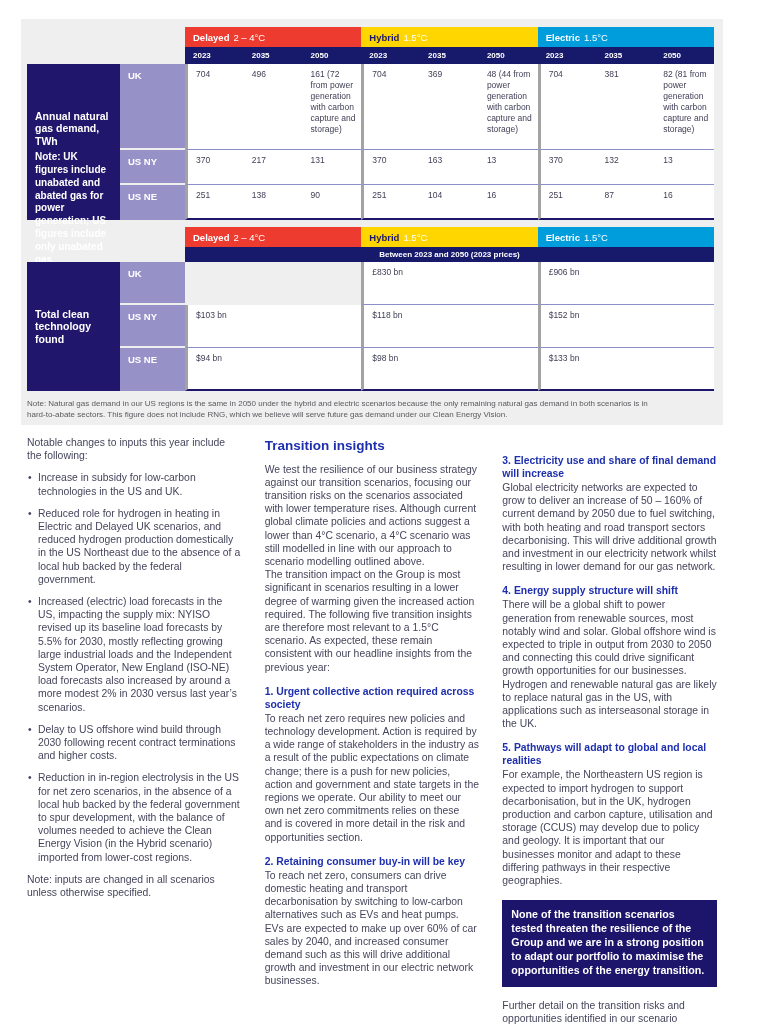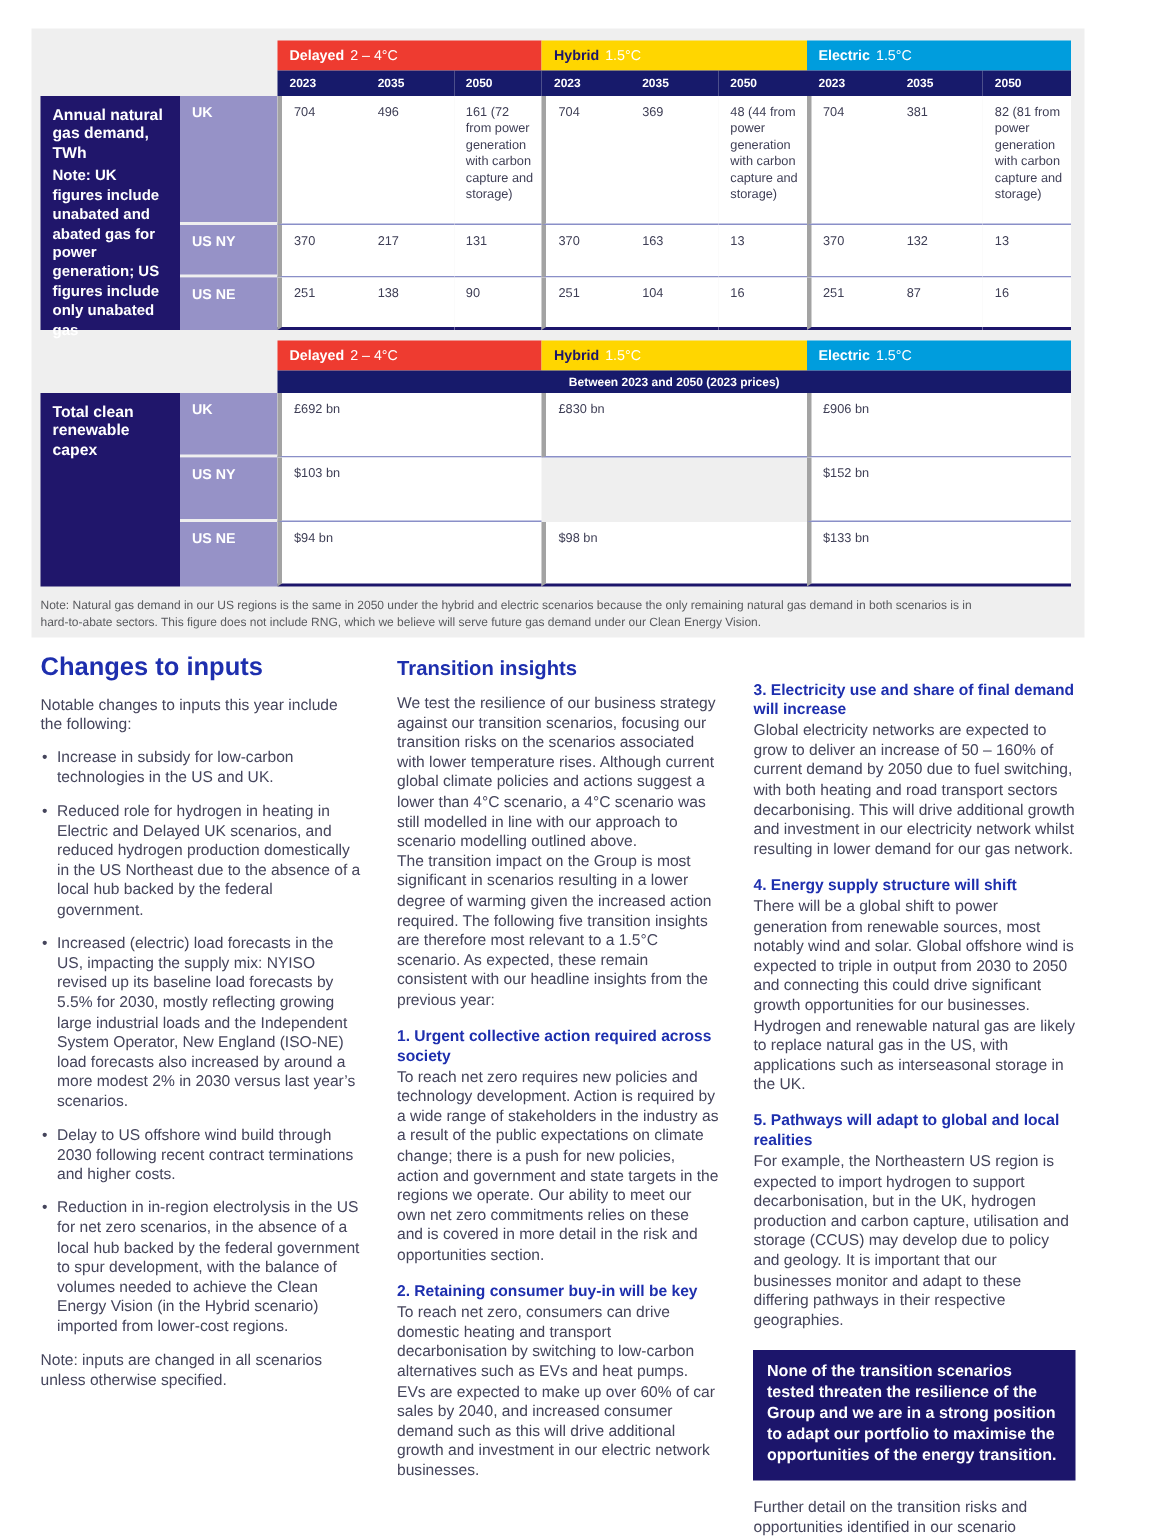--- a/index.html
+++ b/index.html
@@ -16,21 +16,21 @@
   .sc .nm { font-weight:bold; margin-right:4px; }
   .sc.de { background:#ee3b30; }
   .sc.hy { background:#ffd600; }
   .sc.hy .nm { color:#1c156b; }
   .sc.el { background:#009ddd; }
 
   .yr { grid-row:2; background:#171a6b; color:#ffffff; font-weight:bold; font-size:8px; display:flex; align-items:center; padding-left:8px; }
   .period { grid-row:2; grid-column:3 / span 3; background:#171a6b; color:#ffffff; font-weight:bold; font-size:8px; display:flex; align-items:center; justify-content:center; }
 
   .lbl { grid-column:1; grid-row:3 / span 3; background:#20166b; color:#ffffff; padding:7px 8px 0 8px; }
-  .lbl .ttl { font-weight:bold; font-size:10.5px; line-height:1.18; }
+  .lbl .ttl { font-weight:bold; font-size:10.5px; line-height:1.18;margin-top:39px; }
   .lbl .nt  { font-weight:bold; font-size:10px; line-height:1.28; margin-top:4px; }
 
   .rg { grid-column:2; background:#9692c7; color:#ffffff; font-weight:bold; font-size:9.5px; padding:6px 0 0 8px; border-bottom:2px solid #efefef; }
   .rg.last { border-bottom:none; }
 
   .c { background:#ffffff; font-size:8.5px; color:#3e3e55; line-height:1.3; padding:5px 5px 0 8px; border-bottom:1px solid #8a8fc8; }
   .c.gl { border-left:3px solid #a3a3a3; }
   .c.bn { border-bottom:2px solid #1c156b; }
 
   .tblnote { margin:8px 6px 0 6px; width:632px; font-size:8px; line-height:1.32; color:#595a5e; }
@@ -128,45 +128,44 @@
         <span class="tp">1.5°C</span>
       </div>
       <div class="sc el" style="grid-column:5">
         <span class="nm">Electric</span>
         <span class="tp">1.5°C</span>
       </div>
 
       <div class="period">Between 2023 and 2050 (2023 prices)</div>
 
       <div class="lbl">
-        <div class="ttl">Total clean renewable capex</div>
+        <div class="ttl">Total clean technology found</div>
       </div>
 
       <div class="rg" style="grid-row:3">UK</div>
-      <div class="c gl" style="grid-row:3;grid-column:3">£692 bn</div>
       <div class="c gl" style="grid-row:3;grid-column:4">£830 bn</div>
       <div class="c gl" style="grid-row:3;grid-column:5">£906 bn</div>
 
       <div class="rg" style="grid-row:4">US NY</div>
       <div class="c gl" style="grid-row:4;grid-column:3">$103 bn</div>
+      <div class="c gl" style="grid-row:4;grid-column:4">$118 bn</div>
       <div class="c gl" style="grid-row:4;grid-column:5">$152 bn</div>
 
       <div class="rg last" style="grid-row:5">US NE</div>
       <div class="c gl bn" style="grid-row:5;grid-column:3">$94 bn</div>
       <div class="c gl bn" style="grid-row:5;grid-column:4">$98 bn</div>
       <div class="c gl bn" style="grid-row:5;grid-column:5">$133 bn</div>
     </div>
 
     <div class="tblnote">Note: Natural gas demand in our US regions is the same in 2050 under the hybrid and electric scenarios because the only remaining natural gas demand in both scenarios is in hard-to-abate sectors. This figure does not include RNG, which we believe will serve future gas demand under our Clean Energy Vision.</div>
   </div>
 
   <div class="cols">
 
     <div class="col">
-      <div class="h1">Changes to inputs</div>
       <p class="p">Notable changes to inputs this year include the following:</p>
       <ul class="bullets">
         <li>Increase in subsidy for low-carbon technologies in the US and UK.</li>
         <li>Reduced role for hydrogen in heating in Electric and Delayed UK scenarios, and reduced hydrogen production domestically in the US Northeast due to the absence of a local hub backed by the federal government.</li>
         <li>Increased (electric) load forecasts in the US, impacting the supply mix: NYISO revised up its baseline load forecasts by 5.5% for 2030, mostly reflecting growing large industrial loads and the Independent System Operator, New England (ISO-NE) load forecasts also increased by around a more modest 2% in 2030 versus last year’s scenarios.</li>
         <li>Delay to US offshore wind build through 2030 following recent contract terminations and higher costs.</li>
         <li>Reduction in in-region electrolysis in the US for net zero scenarios, in the absence of a local hub backed by the federal government to spur development, with the balance of volumes needed to achieve the Clean Energy Vision (in the Hybrid scenario) imported from lower-cost regions.</li>
       </ul>
       <p class="p">Note: inputs are changed in all scenarios unless otherwise specified.</p>
     </div>

